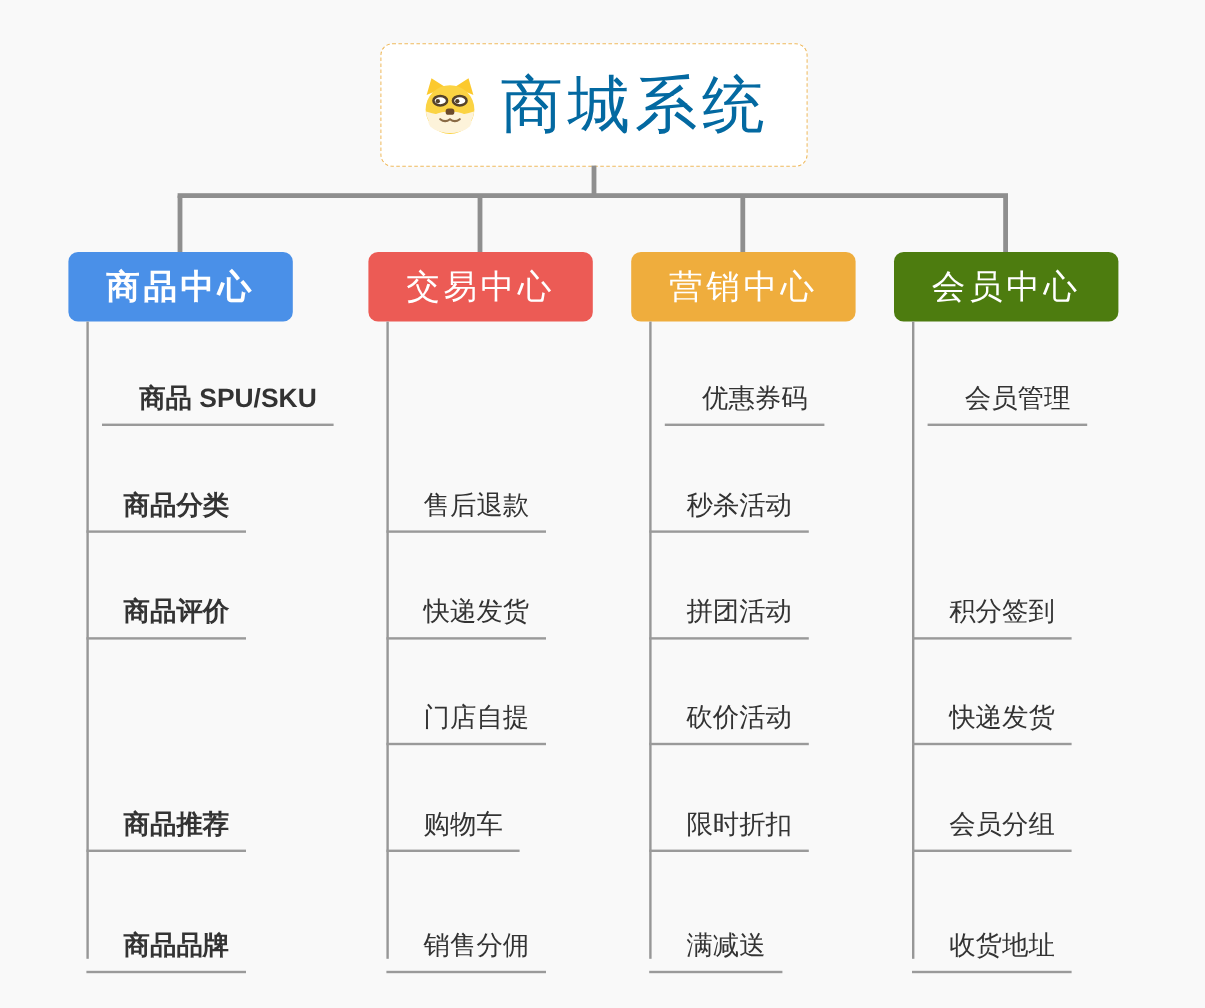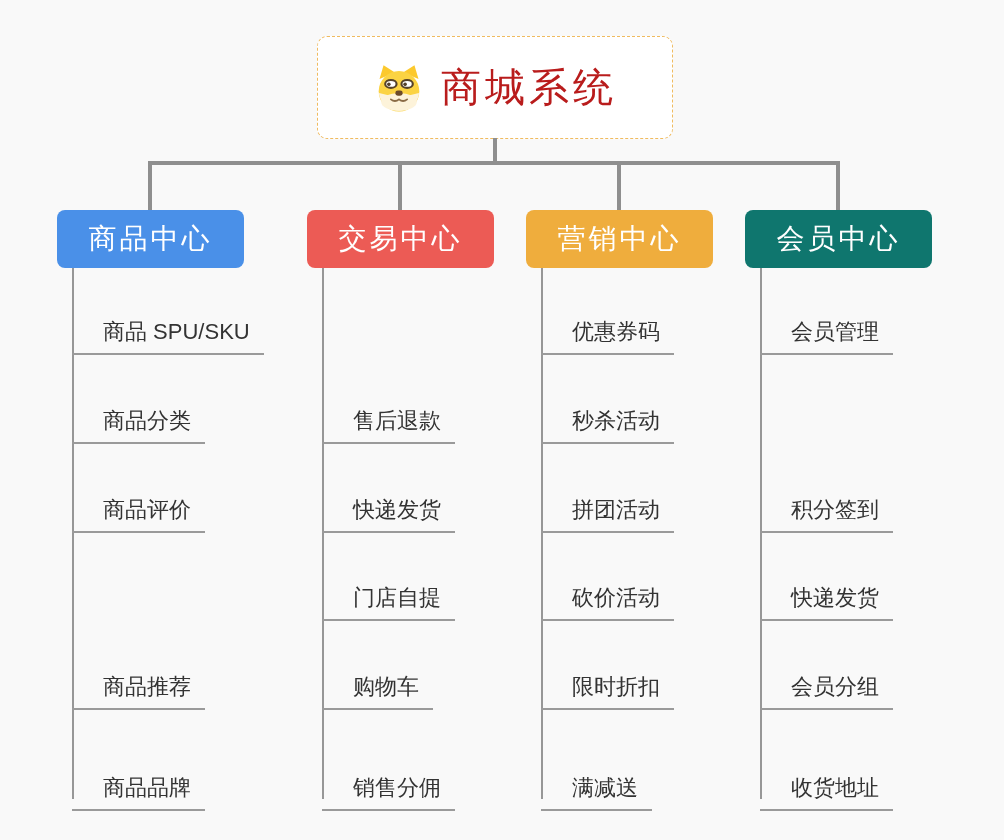--- a/index.html
+++ b/index.html
@@ -6,45 +6,45 @@
   body{font-family:"Liberation Sans","DejaVu Sans",sans-serif;background:#f9f9f9;}
   .canvas{position:relative;width:1004px;height:840px;background:#f9f9f9;overflow:hidden;}
 
   
   .root-node{
     position:absolute;left:317px;top:36px;width:356px;height:103px;
     background:#ffffff;border:1px dashed #f0bb5f;border-radius:10px;
     display:flex;align-items:center;justify-content:center;gap:16px;
     box-sizing:border-box;
   }
-  .root-label{font-size:40px;letter-spacing:4px;color:#b91c1c;}
+  .root-label{font-size:52px;letter-spacing:4px;color:#0369a1;}
   .doge{width:52px;height:52px;flex:0 0 auto;}
 
   
   .line{position:absolute;background:#8f8f8f;}
   .root-stub{left:493px;top:138px;width:4px;height:25px;}
   .rail{left:148px;top:161px;width:692px;height:4px;}
   .stub{top:163px;width:4px;height:47px;}
   .stub.s0{left:148px;} .stub.s1{left:398px;} .stub.s2{left:617px;} .stub.s3{left:836px;}
 
   
   .branch{position:absolute;top:210px;width:255px;height:610px;}
-  .branch.b0{left:57px;} .branch.b1{left:307px;} .branch.b2{left:526px;} .branch.b3{left:745px;}
+  .branch.b0{left:57px;font-weight:bold;} .branch.b1{left:307px;} .branch.b2{left:526px;} .branch.b3{left:745px;}
   .branch-header{
     position:absolute;left:0;top:0;width:187px;height:58px;border-radius:8px;
     color:#ffffff;font-size:28px;letter-spacing:3px;
     display:flex;align-items:center;justify-content:center;
   }
   .trunk{position:absolute;left:15px;top:58px;width:2px;height:531px;background:#979797;}
   .leaf{
     position:absolute;left:15px;white-space:nowrap;
     font-size:22px;color:#333333;line-height:30px;
     padding:0 14px 6px 31px;border-bottom:2px solid #9a9a9a;
   }
-  .leaf.r0{top:107px;} .leaf.r1{top:196px;} .leaf.r2{top:285px;}
+  .leaf.r0{top:107px;margin-left:13px;} .leaf.r1{top:196px;} .leaf.r2{top:285px;}
   .leaf.r3{top:373px;} .leaf.r4{top:462px;} .leaf.r5{top:551px;margin-top:12px;}
 </style>
 </head>
 <body>
 
 <div class="canvas">
 
   <div class="root-node">
     <svg class="doge" viewBox="0 0 64 64">
       <path d="M8,21 L13,4 L27,13 Z" fill="#fcc92d"></path>
@@ -94,21 +94,21 @@
     <div class="trunk"></div>
     <div class="leaf r0">优惠券码</div>
     <div class="leaf r1">秒杀活动</div>
     <div class="leaf r2">拼团活动</div>
     <div class="leaf r3">砍价活动</div>
     <div class="leaf r4">限时折扣</div>
     <div class="leaf r5">满减送</div>
   </div>
 
   <div class="branch b3">
-    <div class="branch-header" style="background-color: #0f766e;">会员中心</div>
+    <div class="branch-header" style="background-color: #4d7c0f;">会员中心</div>
     <div class="trunk"></div>
     <div class="leaf r0">会员管理</div>
     <div class="leaf r2">积分签到</div>
     <div class="leaf r3">快递发货</div>
     <div class="leaf r4">会员分组</div>
     <div class="leaf r5">收货地址</div>
   </div>
 
 </div>
 

